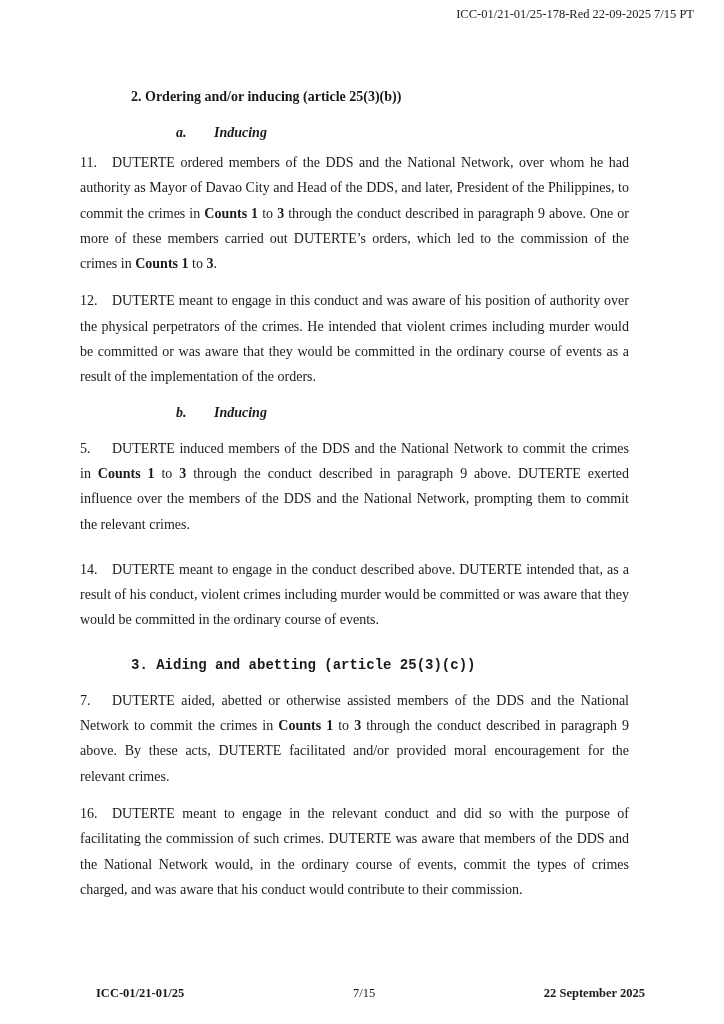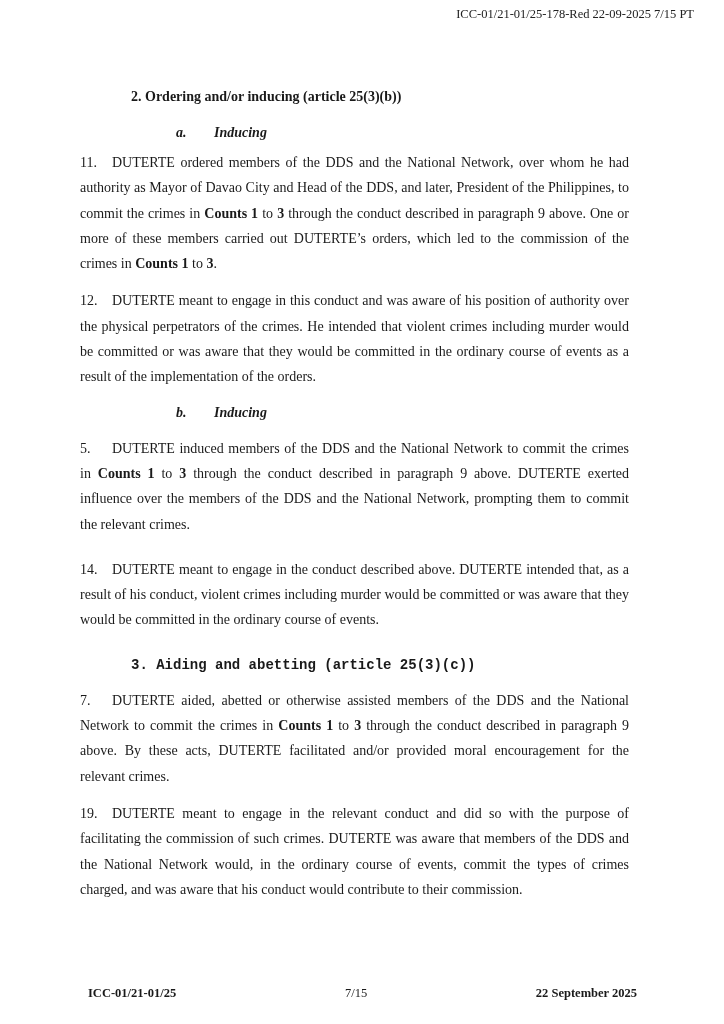--- a/index.html
+++ b/index.html
@@ -22,21 +22,21 @@
     font-weight: bold; font-style: italic; font-size: 14px; margin-left: 96px;
     height: 22px; line-height: 22px;
   }
   .subheading .letter { display: inline-block; width: 38px; }
   .para {
     font-size: 14px; line-height: 25.3px; text-align: justify; margin: 0;
   }
   .para .num { display: inline-block; width: 32px; }
   .para b { font-weight: bold; }
   .footer {
-    position: absolute; top: 986px; left: 88px; width: 549px;
+    position: absolute; top: 986px; left: 96px; width: 549px;
     font-size: 12.5px; font-weight: bold; display: flex; justify-content: space-between;
   }
   .footer .page { font-weight: normal; }
 </style>
 </head>
 <body>
 
 <div class="header-ref">ICC-01/21-01/25-178-Red 22-09-2025 7/15 PT</div>
 
 <div class="content">
@@ -67,21 +67,21 @@
     <span class="num">14.</span><span>DUTERTE meant to engage in the conduct described above. DUTERTE intended that, as a result of his conduct, violent crimes including murder would be committed or was aware that they would be committed in the ordinary course of events.</span>
   </p>
 
   <div class="heading" style="margin-top:21px;font-family:Liberation Mono, monospace;">3. Aiding and abetting (article 25(3)(c))</div>
 
   <p class="para" style="margin-top:12px;">
     <span class="num">7.</span><span>DUTERTE aided, abetted or otherwise assisted members of the DDS and the National Network to commit the crimes in </span><b>Counts 1</b><span> to </span><b>3</b><span> through the conduct described in paragraph 9 above. By these acts, DUTERTE facilitated and/or provided moral encouragement for the relevant crimes.</span>
   </p>
 
   <p class="para" style="margin-top:12px;">
-    <span class="num">19.</span><span>DUTERTE meant to engage in the relevant conduct and did so with the purpose of facilitating the commission of such crimes. DUTERTE was aware that members of the DDS and the National Network would, in the ordinary course of events, commit the types of crimes charged, and was aware that his conduct would contribute to their commission.</span>
+    <span class="num">16.</span><span>DUTERTE meant to engage in the relevant conduct and did so with the purpose of facilitating the commission of such crimes. DUTERTE was aware that members of the DDS and the National Network would, in the ordinary course of events, commit the types of crimes charged, and was aware that his conduct would contribute to their commission.</span>
   </p>
 
 </div>
 
 <div class="footer">
   <span>ICC-01/21-01/25</span>
   <span class="page">7/15</span>
   <span>22 September 2025</span>
 </div>
 

